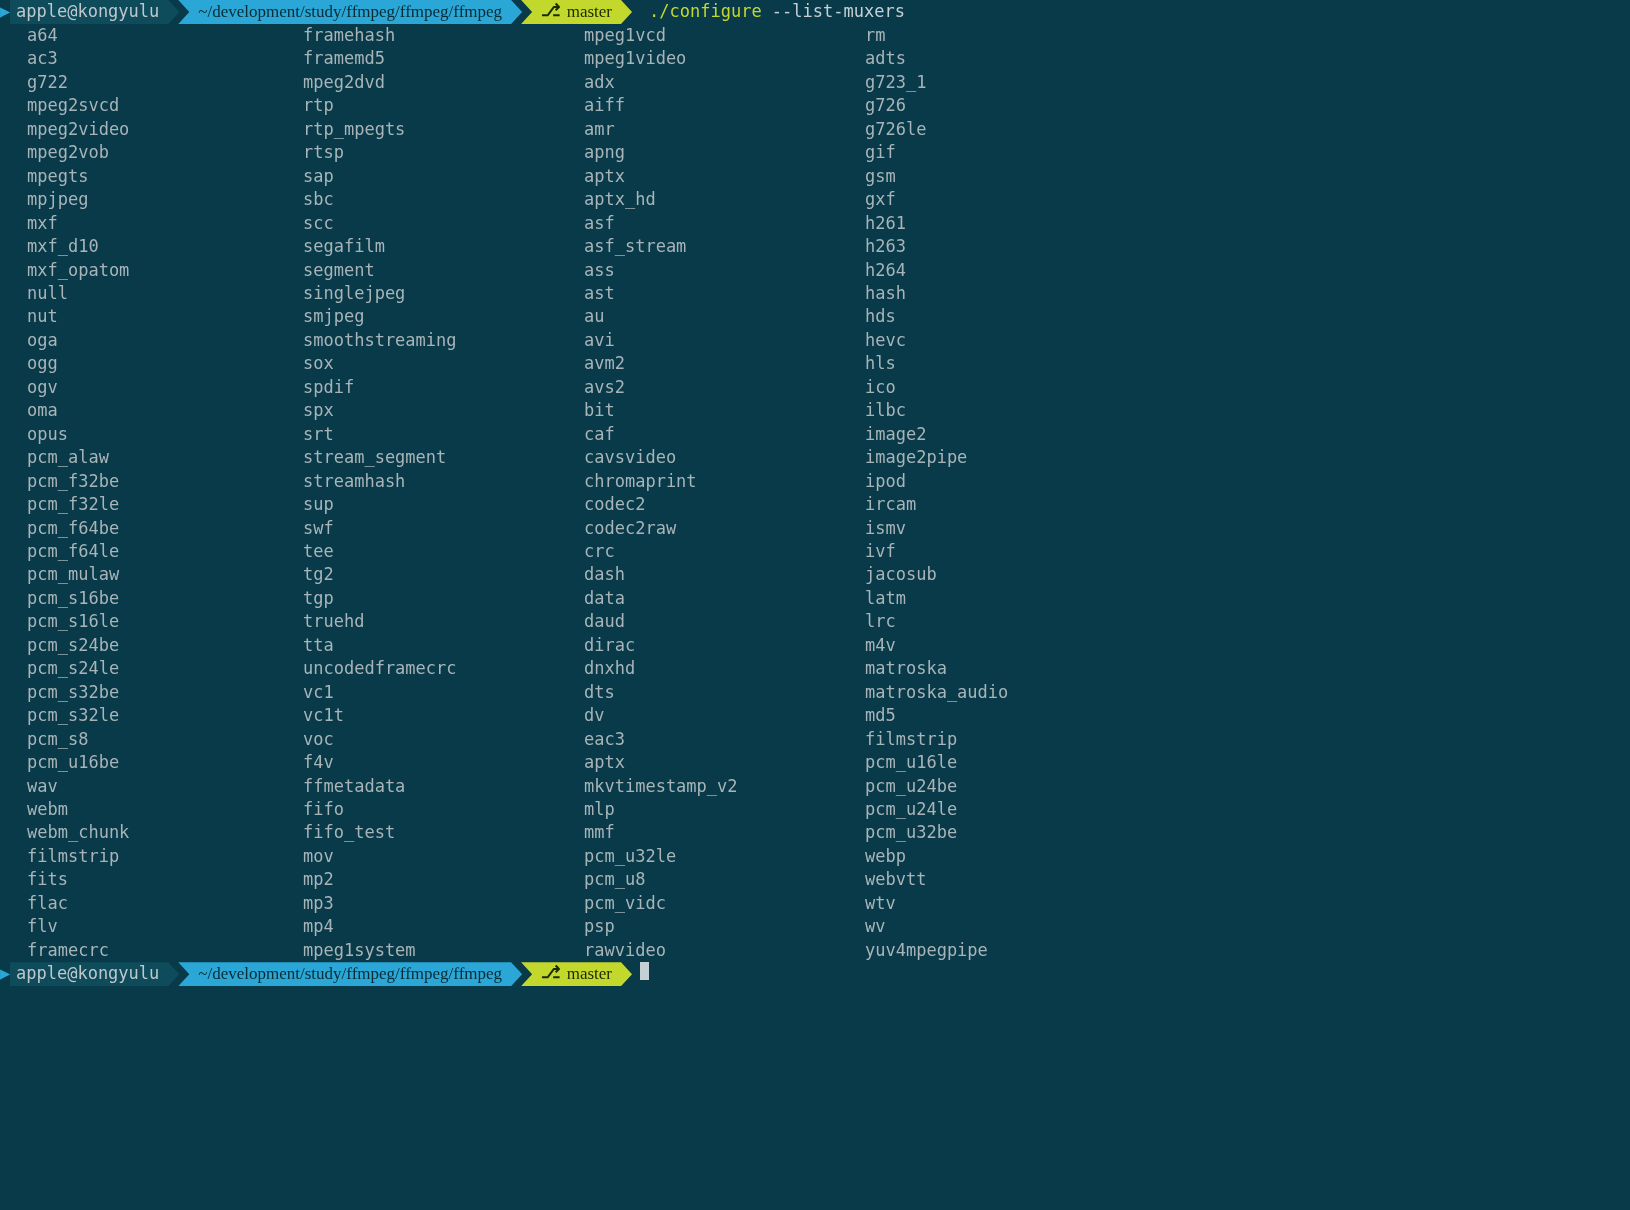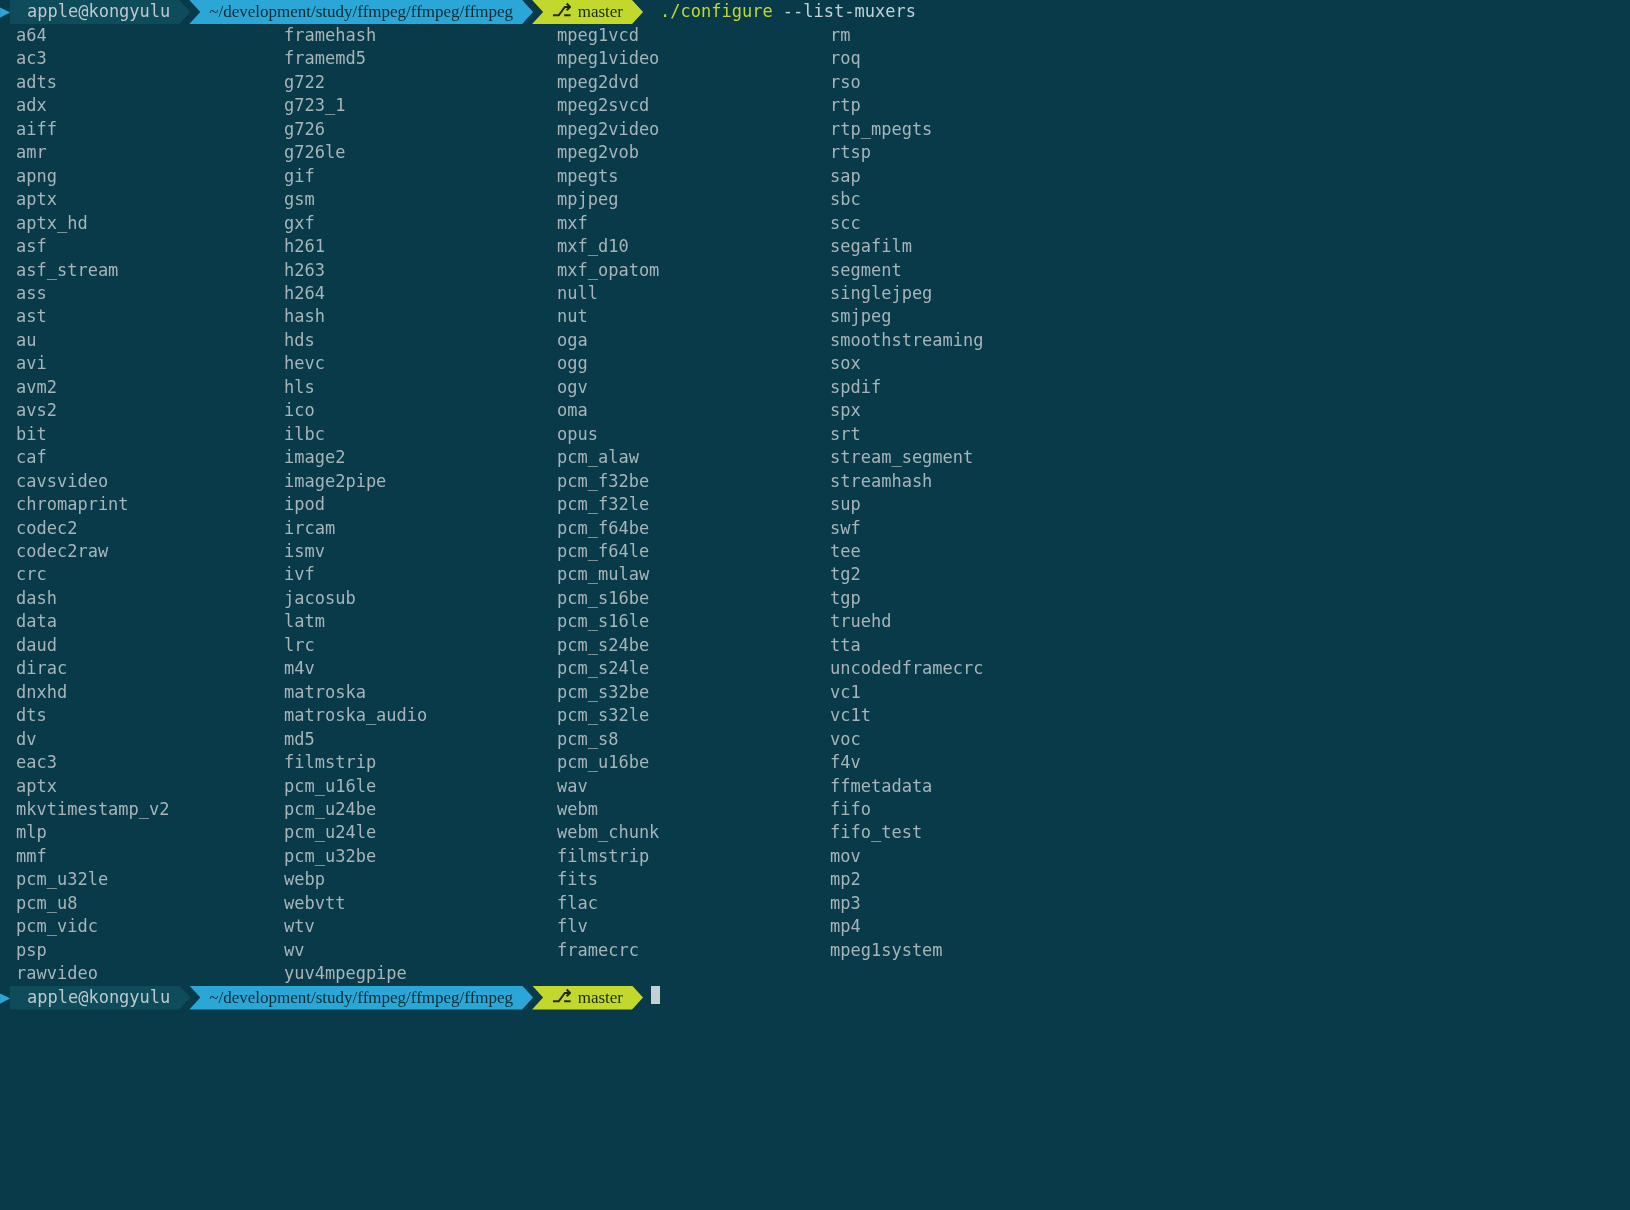--- a/index.html
+++ b/index.html
@@ -35,21 +35,21 @@
 
   
   .arrow-seg {
     clip-path: polygon(0 0, calc(100% - 11px) 0, 100% 50%, calc(100% - 11px) 100%, 0 100%, 11px 50%);
     padding-left: 20px;
     padding-right: 20px;
     font-family: Liberation Serif, serif;
   }
   .arrow-first {
     clip-path: polygon(0 0, calc(100% - 11px) 0, 100% 50%, calc(100% - 11px) 100%, 0 100%);
-    padding-left: 17px;
+    padding-left: 6px;
     padding-right: 20px;
   }
   .caret {
     color: #2aa7d6;
     display:inline-block;
     width:10px;
     text-align:center;
     font-weight:bold;
   }
 
@@ -76,22 +76,22 @@
     display:inline-block;
     margin-right:6px;
     font-weight:bold;
     transform: translateY(-1px);
   }
 
   
   .out {
     display: grid;
     grid-template-columns: 260px 265px 265px auto;
-    column-gap: 8px;
-    padding-left: 16px;
+    column-gap: 16px;
+    padding-left: 27px;
     color: #a8b4b8;
   }
   .out span {
     white-space: pre;
   }
 
   .cursor {
     display:inline-block;
     width:9px;
     height:18px;
@@ -123,25 +123,23 @@
   </div>
 
   <div class="out" id="output">
       <span>a64</span>
       <span>framehash</span>
       <span>mpeg1vcd</span>
       <span>rm</span>
       <span>ac3</span>
       <span>framemd5</span>
       <span>mpeg1video</span>
-      <span>roq</span>
       <span>adts</span>
       <span>g722</span>
       <span>mpeg2dvd</span>
-      <span>rso</span>
       <span>adx</span>
       <span>g723_1</span>
       <span>mpeg2svcd</span>
       <span>rtp</span>
       <span>aiff</span>
       <span>g726</span>
       <span>mpeg2video</span>
       <span>rtp_mpegts</span>
       <span>amr</span>
       <span>g726le</span>

